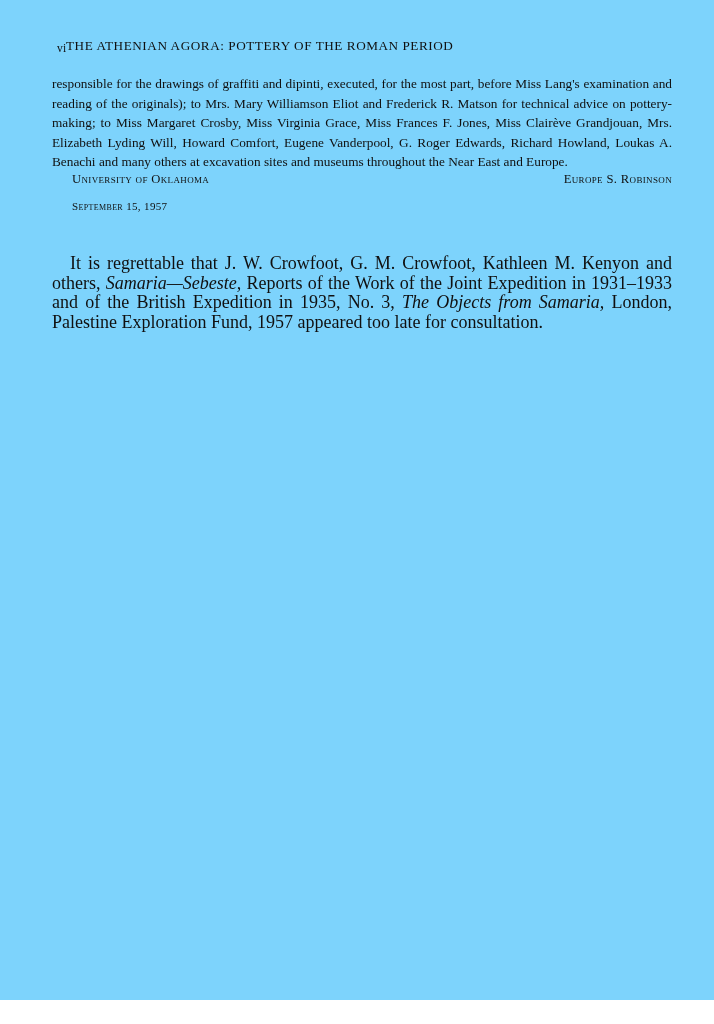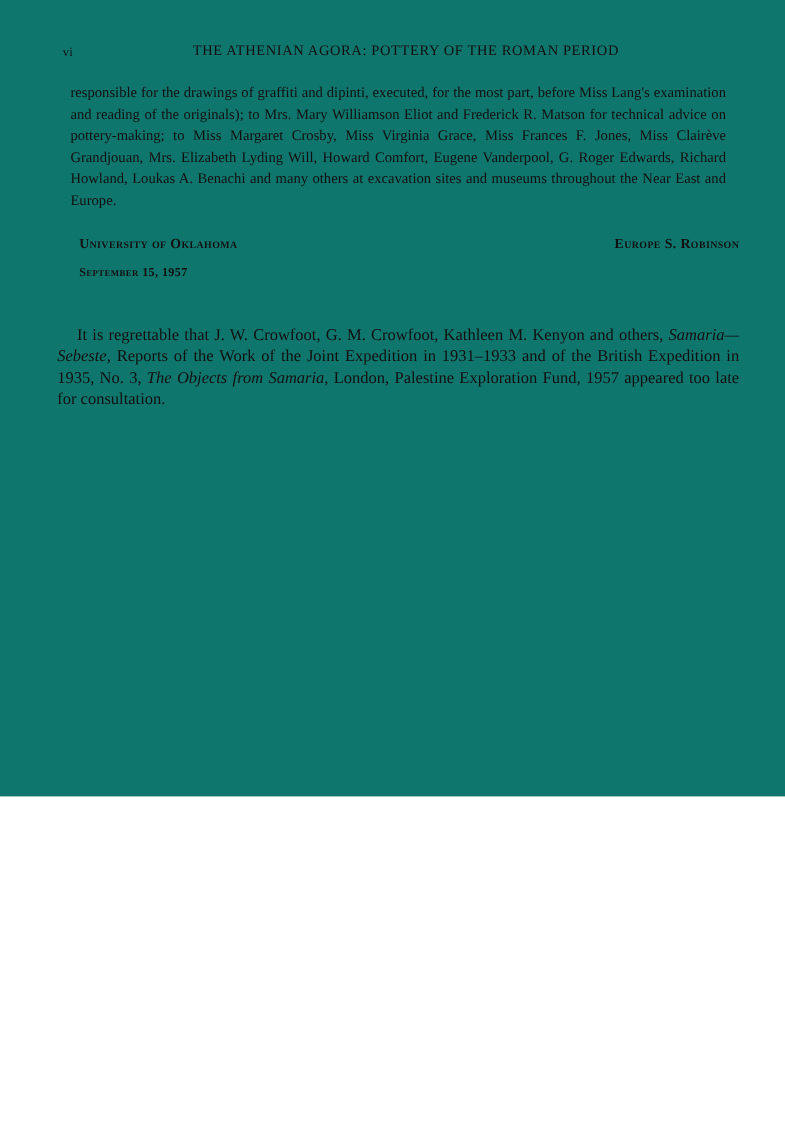--- a/index.html
+++ b/index.html
@@ -13,22 +13,22 @@
     font-family: "Liberation Serif", serif;
     color: #101010;
     position: relative;
     overflow: hidden;
   }
   .page {
     position: absolute;
     left: 0;
     top: 0;
     width: 714px;
-    height: 724px;
-    background: #0f766e;
+    height: 1000px;
+    background: #7dd3fc;
   }
   .content {
     position: absolute;
     left: 52px;
     top: 38px;
     width: 620px;
   }
   .running-head {
     position: relative;
     height: 22px;
@@ -36,42 +36,40 @@
   }
   .folio {
     position: absolute;
     left: 5px;
     top: 4px;
     font-size: 11.5px;
     font-family: "Liberation Serif", serif;
     letter-spacing: 0.3px;
   }
   .head-title {
-    text-align: center;
+    text-align: left;
     font-size: 13.2px;
     letter-spacing: 0.55px;
     padding-left: 14px;
   }
   p.body-par {
-    margin: 12px;
+    margin: 0;
     font-size: 13.3px;
     line-height: 19.6px;
     text-align: justify;
     text-justify: inter-word;
     -webkit-hyphens: none;
     hyphens: none;
   }
   p.body-par.first {
     margin-top: 0;
   }
   .signature-block {
-    margin-top: 22px;
     position: relative;
     height: 52px;
-    font-weight: bold;
   }
   .sig-row {
     position: relative;
     height: 24px;
   }
   .sig-left {
     position: absolute;
     left: 20px;
     top: 0;
     font-size: 12.6px;
@@ -89,21 +87,21 @@
   .sig-date {
     position: absolute;
     left: 20px;
     top: 28px;
     font-size: 11px;
     font-variant: small-caps;
     letter-spacing: 0.35px;
   }
   .note-par {
     margin: 30px 0 15px 0;
-    font-size: 15px;
+    font-size: 18px;
     line-height: 19.6px;
     text-align: justify;
     text-indent: 18px;
   }
   .ital {
     font-style: italic;
   }
 </style>
 </head>
 <body>

